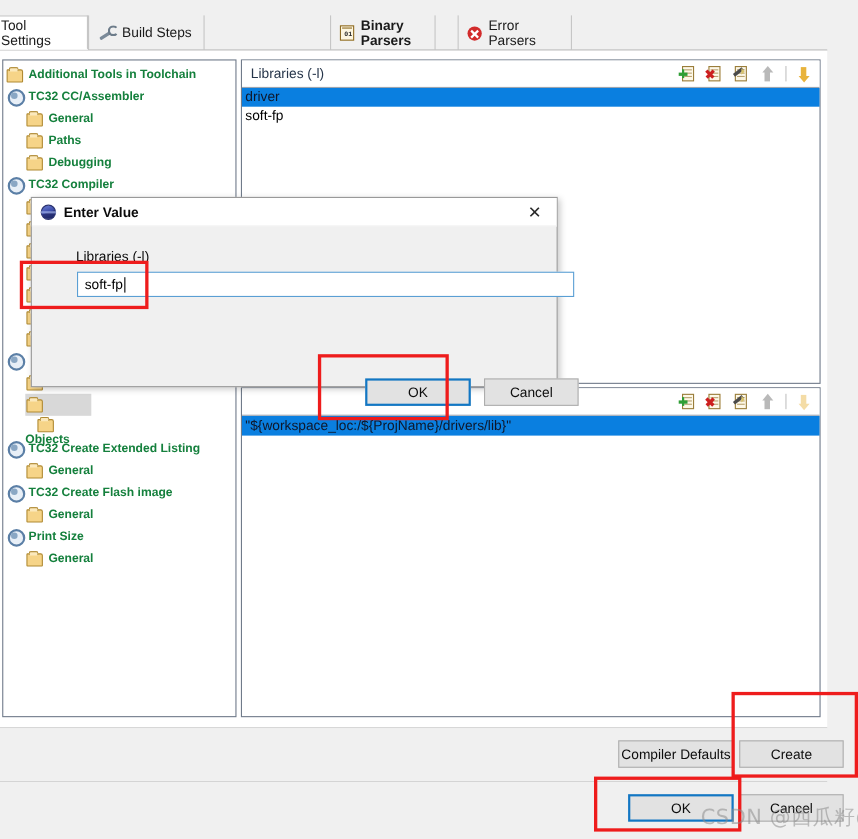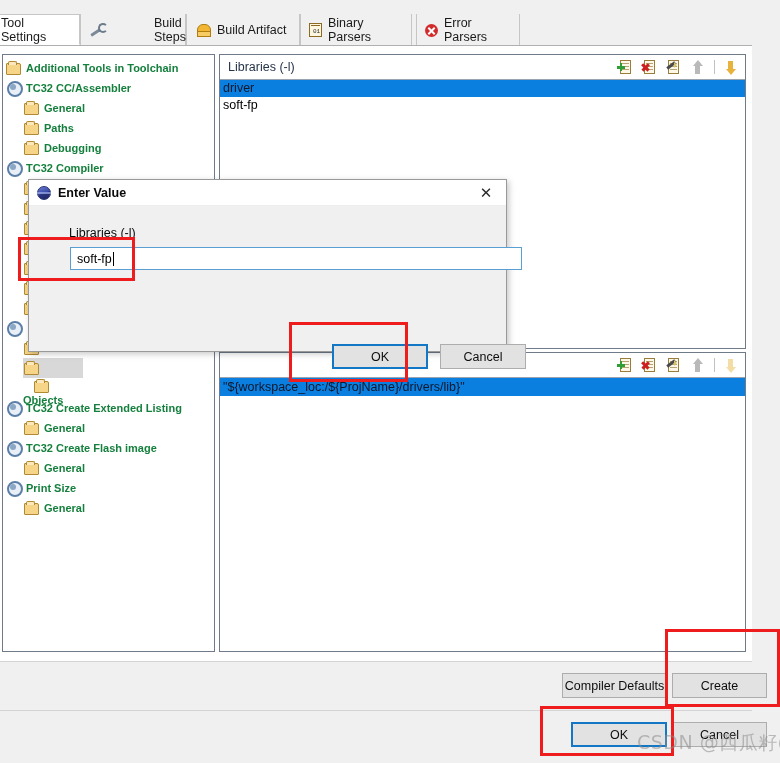--- a/index.html
+++ b/index.html
@@ -391,29 +391,25 @@
     <div class="cl" style="top:248px;color:#1b39c4;">A</div>
     <div class="cl" style="top:296px;color:#c0a400;">-</div>
     <div class="cl" style="top:424px;color:#1b39c4;">D</div>
     <div class="cl" style="top:488px;color:#2a8a3a;">3:</div>
   </div>
 
   <div class="tabbar">
     <div class="tab active" style="left:-8px;width:88px;">
       <span>Tool Settings</span>
     </div>
-    <div class="tab" style="left:80px;width:106px;gap:43px;">
+    <div class="tab" style="left:80px;width:106px;">
       <span class="tico ic-wrench"></span>
       <span>Build Steps</span>
     </div>
-    <div class="tab" style="left:186px;width:114px;">
-      <span class="tico ic-artifact"></span>
-      <span>Build Artifact</span>
-    </div>
-    <div class="tab" style="left:300px;width:112px;">
+    <div class="tab" style="left:300px;width:96px;font-weight:bold;">
       <span class="tico ic-binary"></span>
       <span>Binary Parsers</span>
     </div>
     <div class="tab" style="left:416px;width:104px;">
       <span class="tico ic-error"></span>
       <span>Error Parsers</span>
     </div>
     <div class="tabbar-line"></div>
   </div>
 

